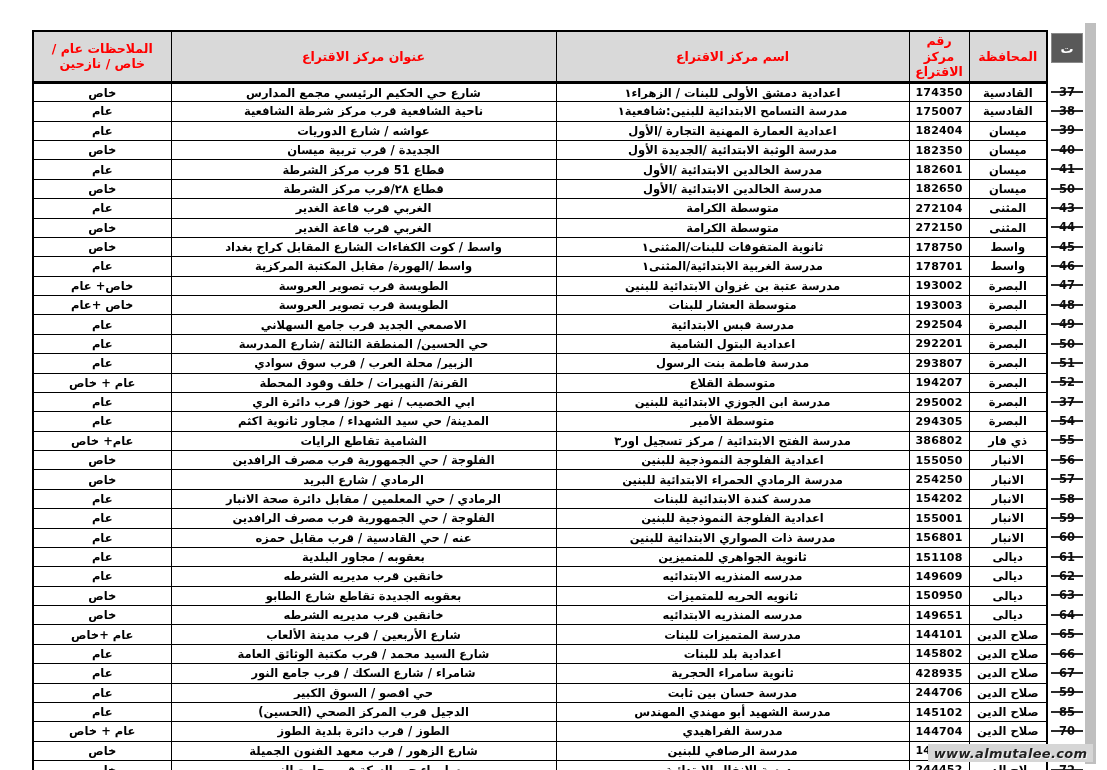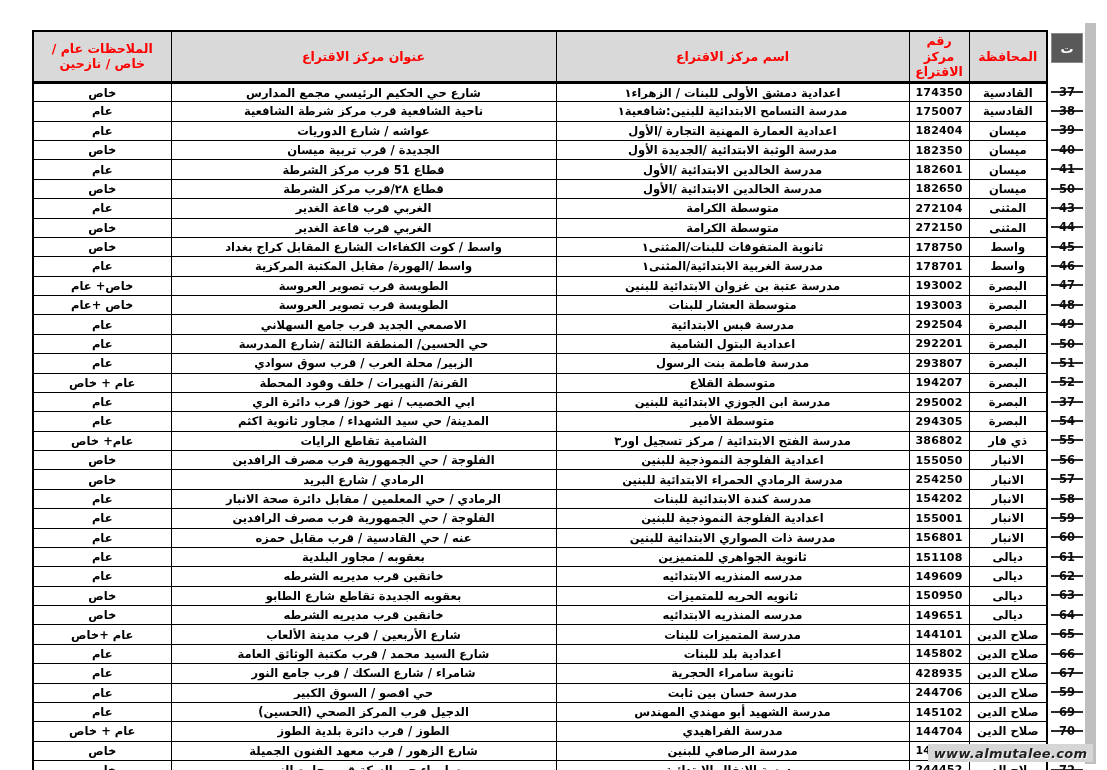--- a/index.html
+++ b/index.html
@@ -436,21 +436,21 @@
     <div class="seq-slot">
       <div class="seq-box">66</div>
     </div>
     <div class="seq-slot">
       <div class="seq-box">67</div>
     </div>
     <div class="seq-slot">
       <div class="seq-box">59</div>
     </div>
     <div class="seq-slot">
-      <div class="seq-box">69</div>
+      <div class="seq-box">85</div>
     </div>
     <div class="seq-slot">
       <div class="seq-box">70</div>
     </div>
     <div class="seq-slot">
       <div class="seq-box">71</div>
     </div>
     <div class="seq-slot">
       <div class="seq-box">72</div>
     </div>

